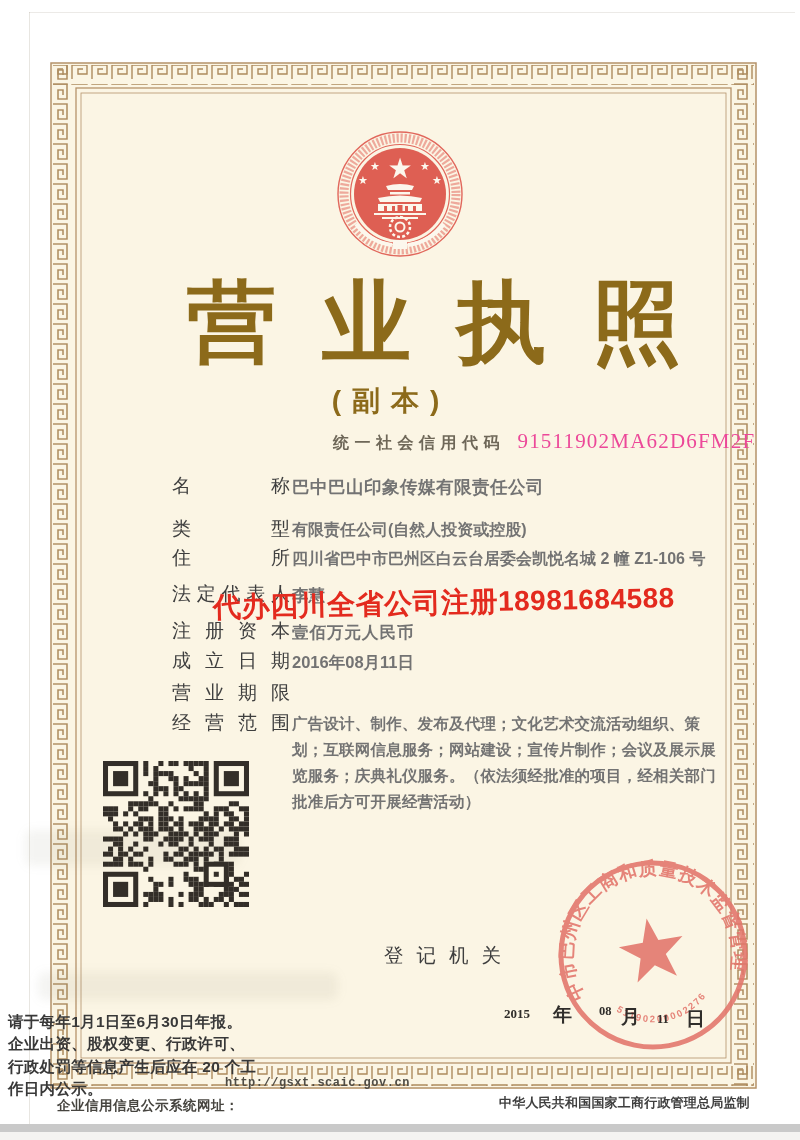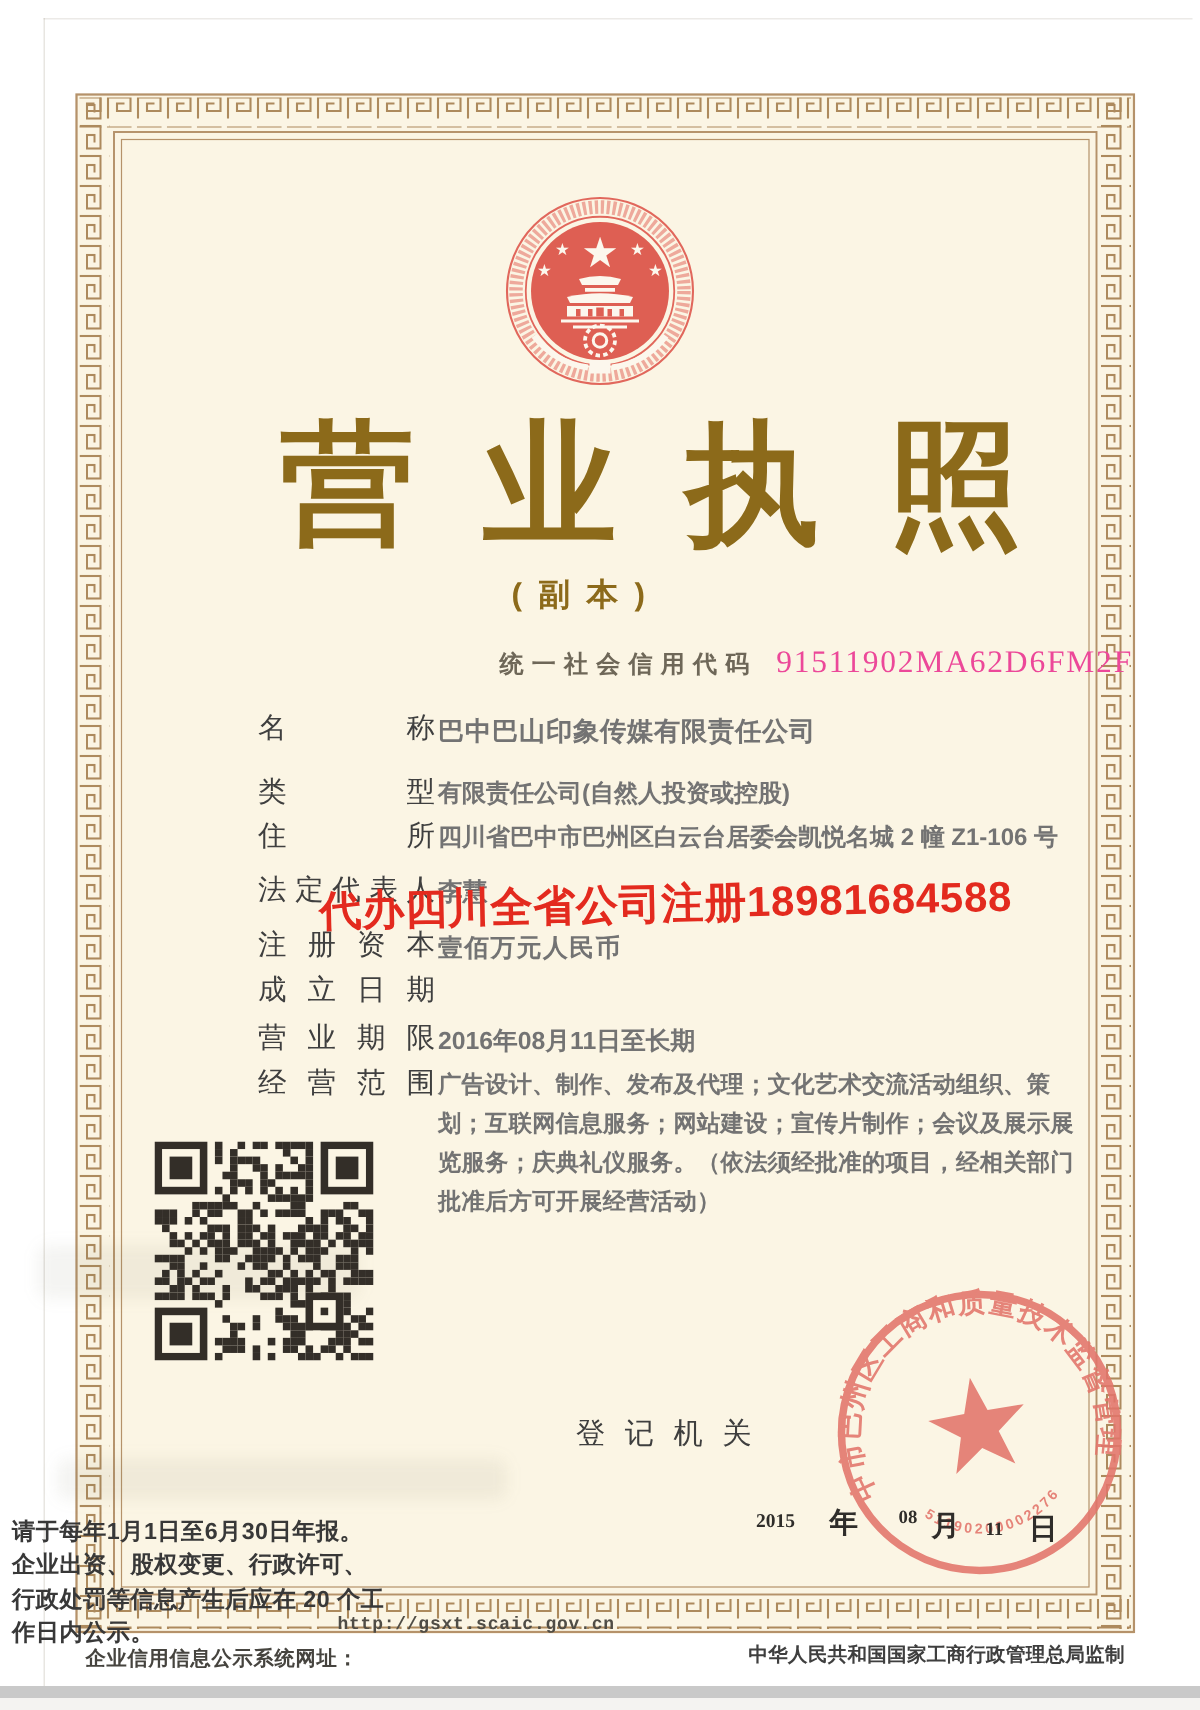--- a/index.html
+++ b/index.html
@@ -24,21 +24,21 @@
 
   .emblem{position:absolute;left:330px;top:130px;width:140px;height:134px;z-index:3;opacity:.95;}
 
   .title{
     position:absolute;left:50px;top:278px;width:768px;text-align:center;z-index:3;
     font-size:89px;font-weight:700;color:#8c6a1a;letter-spacing:46px;padding-left:0;
     text-indent:46px;line-height:1;
   }
   .subtitle{
     position:absolute;left:50px;top:382px;width:671px;text-align:center;z-index:3;
-    font-size:21px;font-weight:600;color:#8c6a1a;letter-spacing:11px;text-indent:11px;
+    font-size:28px;font-weight:600;color:#8c6a1a;letter-spacing:11px;text-indent:11px;
   }
 
   .credit-line{position:absolute;left:333px;top:429px;z-index:3;white-space:nowrap;}
   .credit-label{font-size:16px;font-weight:700;color:#6e6758;letter-spacing:5.5px;}
   .credit-value{font-family:"Liberation Serif","DejaVu Serif",serif;font-size:21px;font-weight:500;color:#ec4899;letter-spacing:1.2px;margin-left:8px;}
 
   .row{position:absolute;left:140px;display:flex;align-items:flex-start;z-index:3;}
   .row .lbl{
     display:inline-block;width:118px;flex:0 0 118px;
     font-size:19px;color:#3f3f3f;font-weight:500;
@@ -164,24 +164,24 @@
 <div class="row r3">
   <span class="lbl">法定代表人</span>
   <span class="val">李慧</span>
 </div>
 <div class="row r4">
   <span class="lbl">注册资本</span>
   <span class="val">壹佰万元人民币</span>
 </div>
 <div class="row r5">
   <span class="lbl">成立日期</span>
+  <span class="val">2016年08月11日</span>
 </div>
 <div class="row r6">
   <span class="lbl">营业期限</span>
-  <span class="val">2016年08月11日至长期</span>
 </div>
 <div class="row r7">
   <span class="lbl">经营范围</span>
   <span class="val">广告设计、制作、发布及代理；文化艺术交流活动组织、策划；互联网信息服务；网站建设；宣传片制作；会议及展示展览服务；庆典礼仪服务。（依法须经批准的项目，经相关部门批准后方可开展经营活动）</span>
 </div>
 
 <div class="watermark">代办四川全省公司注册18981684588</div>
 
 <div class="qr">
   <svg id="qr-svg" width="146" height="146" viewBox="0 0 145 145">

